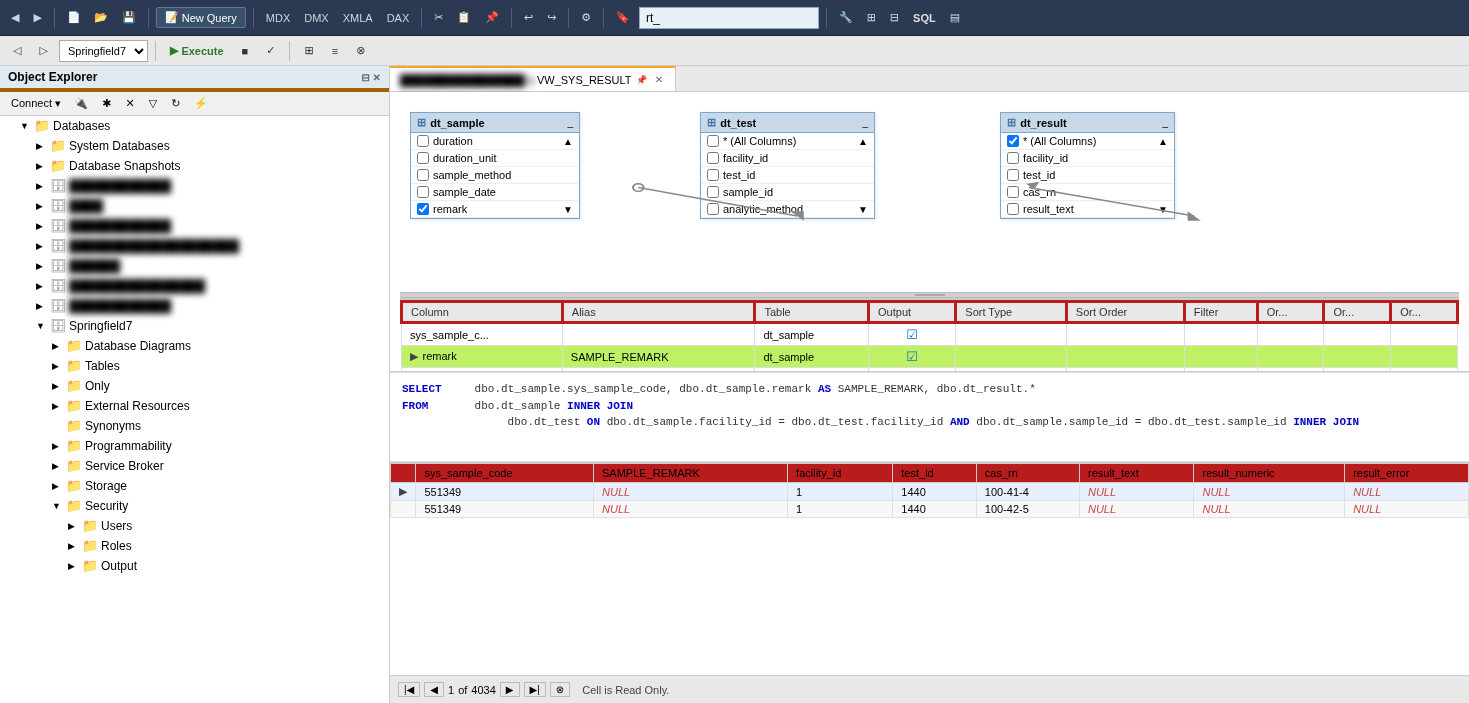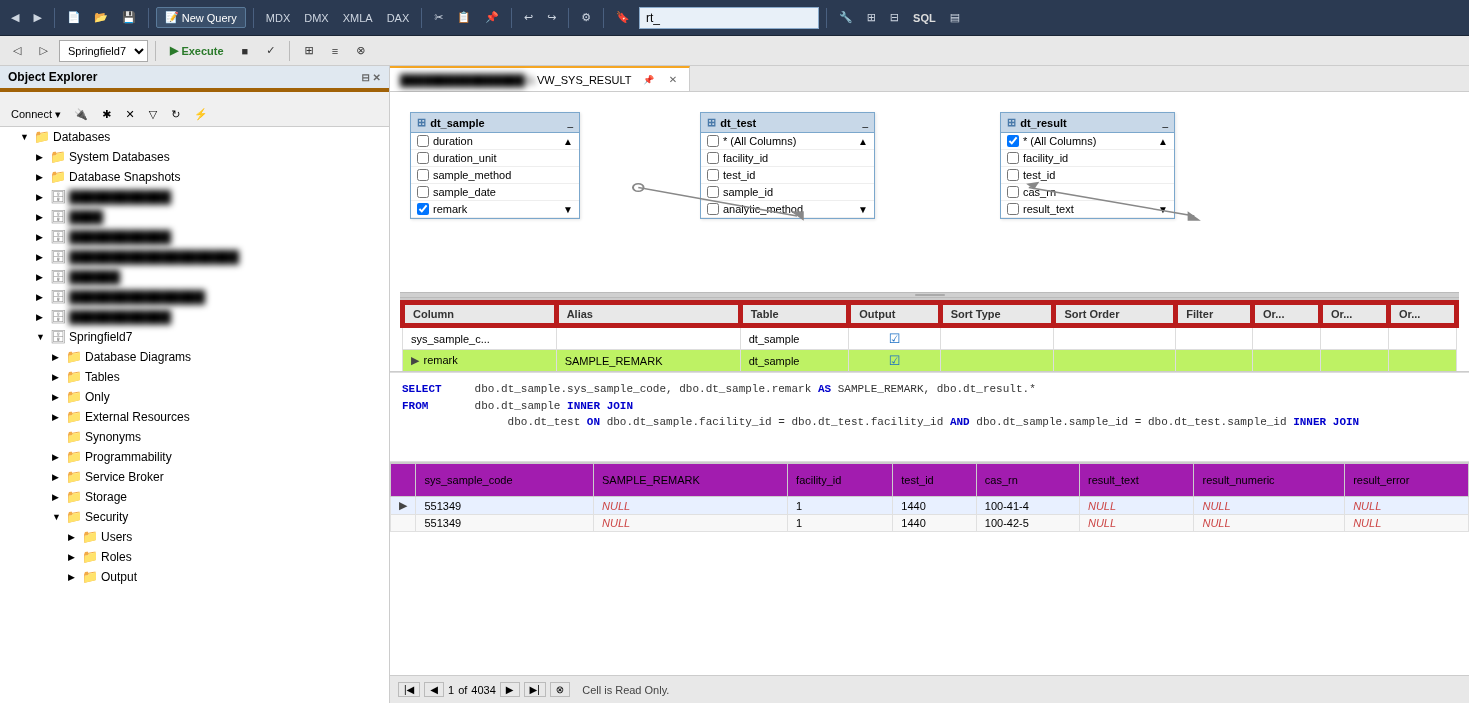--- a/index.html
+++ b/index.html
@@ -108,21 +108,20 @@
       align-items: center;
       gap: 4px;
     }
     .oe-btn {
       background: transparent;
       border: 1px solid transparent;
       padding: 1px 4px;
       cursor: pointer;
       font-size: 11px;
       border-radius: 2px;
-      margin-top: 11px;
     }
     .oe-tree {
       flex: 1;
       overflow-y: auto;
       overflow-x: hidden;
       background: white;
     }
     .tree-item {
       display: flex;
       align-items: center;
@@ -152,21 +151,21 @@
       align-items: stretch;
       height: 26px;
     }
     .query-tab {
       display: flex;
       align-items: center;
       padding: 0 10px;
       font-size: 11px;
       border-right: 1px solid #ccc;
       cursor: pointer;
-      gap: 12px;
+      gap: 5px;
       background: #f0f0f0;
     }
     .query-tab.active {
       background: #fff;
       border-top: 2px solid #f5a623;
       color: #000;
     }
     .tab-close {
       cursor: pointer;
       color: #666;
@@ -223,24 +222,24 @@
       border-top: 2px solid #ccc;
       background: white;
     }
     .criteria-table {
       width: 100%;
       border-collapse: collapse;
       font-size: 11px;
     }
     .criteria-table th {
       background: #e8e8e8;
-      border: 5px solid #b91c1c;
+      border: 3px solid #b91c1c;
       padding: 3px 8px;
       text-align: left;
-      font-weight: bold;
+      font-weight: normal;
       color: #333;
     }
     .criteria-table td {
       border: 1px solid #ddd;
       padding: 3px 8px;
     }
     .criteria-table tr:nth-child(even) td { background: #f8f8f8; }
     .criteria-table tr.selected-row td { background: #bef264; }
     .checkbox-checked { color: #1a6fc4; font-size: 13px; }
     .alias-cell { background: #cce4ff; }
@@ -264,23 +263,23 @@
       flex: 1;
       overflow: auto;
       border-top: 1px solid #ccc;
     }
     .results-table {
       width: 100%;
       border-collapse: collapse;
       font-size: 11px;
     }
     .results-table th {
-      background: #a21caf;
+      background: #b91c1c;
       border: 1px solid #ccc;
-      padding: 10px 8px;
+      padding: 3px 8px;
       text-align: left;
       font-weight: normal;
       position: sticky;
       top: 0;
       white-space: nowrap;
     }
     .results-table td {
       border: 1px solid #e0e0e0;
       padding: 2px 8px;
       white-space: nowrap;

